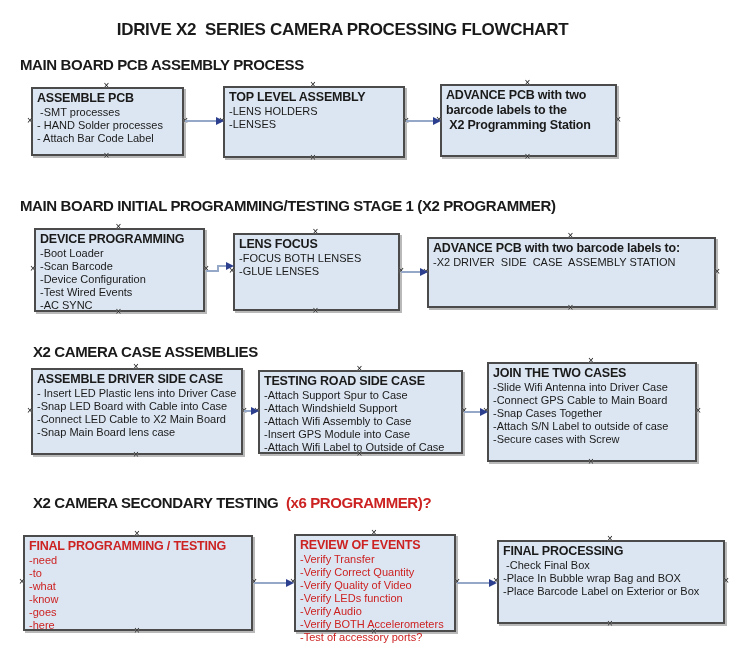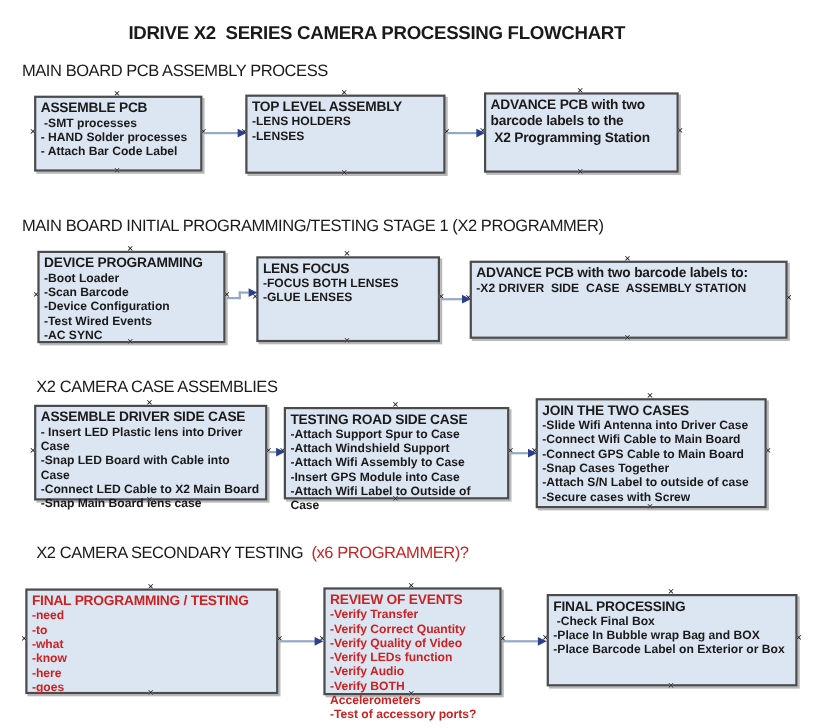--- a/index.html
+++ b/index.html
@@ -1,27 +1,27 @@
 <!DOCTYPE html>
 <html style="--box-fill: #dce6f2; --box-border: #4b4b4b; --arrow-line: #96a8c8; --arrow-head: #2c3f8e; --red: #cc2222; --ink: #1a1a1a;"><head>
 <meta charset="utf-8">
 <style>
   html,body{margin:0;padding:0;background:#ffffff;}
   body{width:747px;height:662px;position:relative;overflow:hidden;
        font-family:"Liberation Sans","DejaVu Sans",sans-serif;color:var(--ink,#1a1a1a);}
   .abs{position:absolute;}
   #title{top:20px;left:0;width:685px;text-align:center;font-size:17px;font-weight:bold;
          letter-spacing:-0.3px;white-space:pre-wrap;}
-  .sec-head{font-size:15px;font-weight:normal;letter-spacing:-0.4px;white-space:pre-wrap;}
+  .sec-head{font-size:15px;font-weight:bold;letter-spacing:-0.4px;white-space:pre-wrap;}
   .sec-head .red{color:var(--red,#cc2222);text-align:right;}
   .fcbox{position:absolute;background:var(--box-fill,#dce6f2);border:2px solid var(--box-border,#4b4b4b);
          box-shadow:2px 2px 0 rgba(128,128,128,0.55);box-sizing:border-box;padding:2px 4px 0 4px;}
   .bx-header{font-size:12.5px;font-weight:bold;line-height:15px;letter-spacing:-0.2px;white-space:pre-wrap;}
   .bx-items{font-size:11px;line-height:13px;}
-  .bx-items .line{white-space:pre-wrap;font-weight:bold;}
+  .bx-items .line{white-space:pre-wrap;}
   .red-box .bx-header,.red-box .bx-items{color:var(--red,#cc2222);}
   .cp{position:absolute;font-size:10px;line-height:8px;color:#111;font-weight:normal;
       text-shadow:0 0 1px #fff;pointer-events:none;}
   .cp-t{top:-7px;left:50%;margin-left:-4px;}
   .cp-b{bottom:-6px;left:50%;margin-left:-4px;}
   .cp-l{left:-6px;top:50%;margin-top:-5px;}
   .cp-r{right:-6px;top:50%;margin-top:-5px;}
   .aline{position:absolute;height:2px;background:var(--arrow-line,#96a8c8);}
   .avert{position:absolute;width:2px;background:var(--arrow-line,#96a8c8);}
   .ahead{position:absolute;width:0;height:0;border-top:4.5px solid transparent;
@@ -131,41 +131,40 @@
     </div>
 <span class="cp cp-t">×</span>
     <span class="cp cp-b">×</span>
     <span class="cp cp-l">×</span>
     <span class="cp cp-r">×</span>
   </div>
 <div class="fcbox" style="left:487px;top:362px;width:210px;height:100px;">
   <div class="bx-header">JOIN THE TWO CASES</div>
   <div class="bx-items">
       <div class="line">-Slide Wifi Antenna into Driver Case</div>
-      <div class="line">-Connect Wifi Cable to Main Board</div>
       <div class="line">-Connect GPS Cable to Main Board</div>
       <div class="line">-Snap Cases Together</div>
       <div class="line">-Attach S/N Label to outside of case</div>
       <div class="line">-Secure cases with Screw</div>
     </div>
 <span class="cp cp-t">×</span>
     <span class="cp cp-b">×</span>
     <span class="cp cp-l">×</span>
     <span class="cp cp-r">×</span>
   </div>
 
 <div class="fcbox red-box" style="left:23px;top:535px;width:230px;height:96px;">
   <div class="bx-header">FINAL PROGRAMMING / TESTING</div>
   <div class="bx-items">
       <div class="line">-need</div>
       <div class="line">-to</div>
       <div class="line">-what</div>
       <div class="line">-know</div>
+      <div class="line">-goes</div>
       <div class="line">-here</div>
-      <div class="line">-goes</div>
     </div>
 <span class="cp cp-t">×</span>
     <span class="cp cp-b">×</span>
     <span class="cp cp-l">×</span>
     <span class="cp cp-r">×</span>
   </div>
 <div class="fcbox red-box" style="left:294px;top:534px;width:162px;height:98px;">
   <div class="bx-header">REVIEW OF EVENTS</div>
   <div class="bx-items">
       <div class="line">-Verify Transfer</div>

